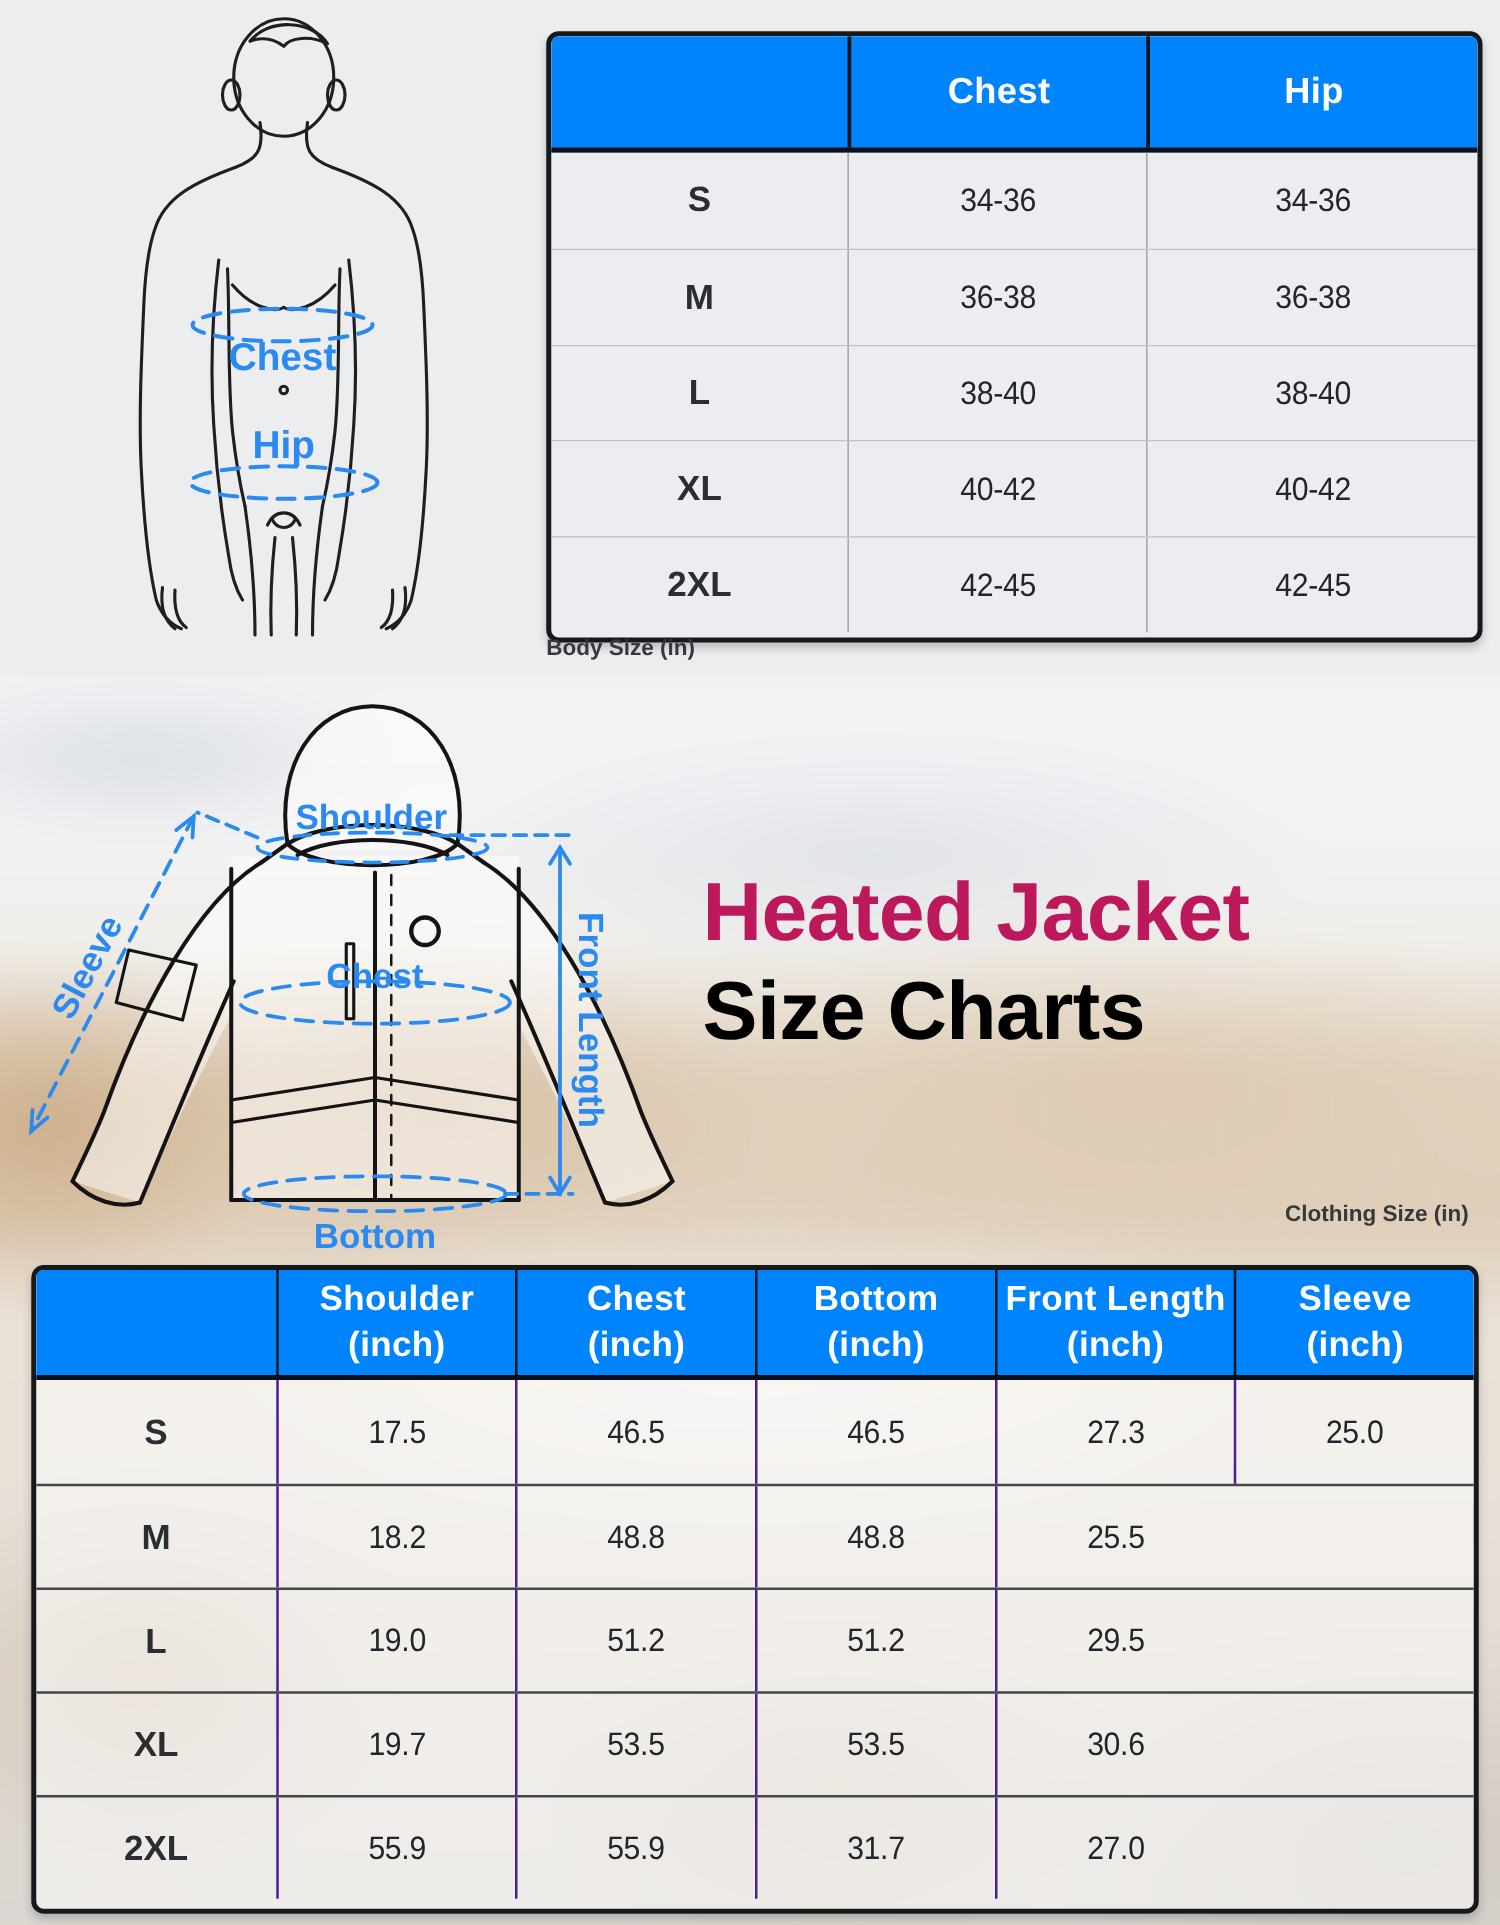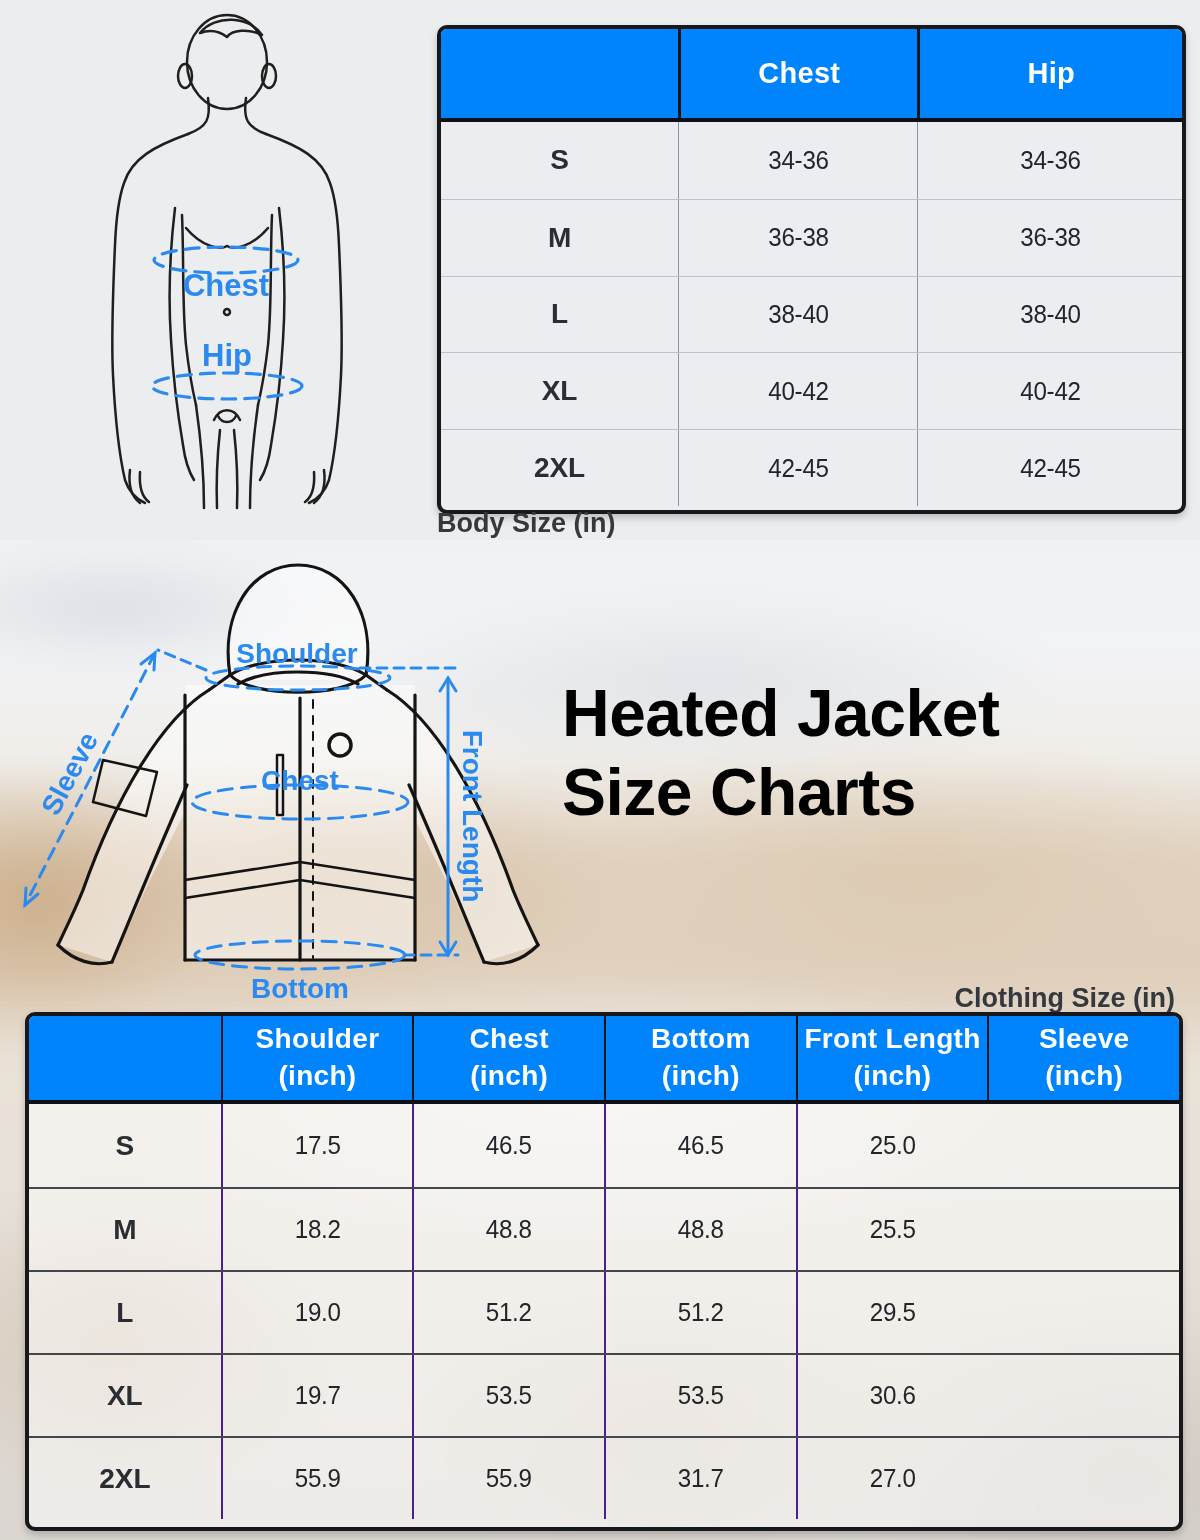--- a/index.html
+++ b/index.html
@@ -51,26 +51,26 @@
   .clothing-table{left:25px;top:1012px;width:1150px;height:511px;background:rgba(255,255,255,0.52);}
   .clothing-table .hdr{grid-template-columns:repeat(6,1fr);height:84px;}
   .clothing-table .hdr .cell + .cell{border-left:2px solid #10151d;}
   .clothing-table .hcell{flex-direction:column;line-height:1.32;font-size:28px;}
   .clothing-table .tbody{display:grid;grid-template-rows:repeat(5,1fr);height:415px;}
   .clothing-table .row{grid-template-columns:repeat(6,1fr);}
   .clothing-table .row + .row{border-top:2px solid #43474d;}
   .clothing-table .row .cell + .cell{border-left:2px solid #4c1d95;}
 
   
-  .caption{position:absolute;font-size:27px;font-weight:700;color:#35383c;}
+  .caption{position:absolute;font-size:18px;font-weight:700;color:#35383c;}
   .caption-body{left:437px;top:508px;}
-  .caption-clothing{right:25px;top:983px;text-align:center;}
+  .caption-clothing{right:25px;top:961px;text-align:center;}
   .title{position:absolute;left:562px;top:674px;line-height:79px;font-weight:800;
          font-size:66px;letter-spacing:-0.5px;}
-  .title .t1{color:#000000;}
+  .title .t1{color:#be185d;margin-top:16px;}
   .title .t2{color:#000000;}
 
   
   .svgwrap{position:absolute;}
   .body-svg{left:80px;top:0;}
   .jacket-svg{left:0;top:550px;}
   svg text.bluelabel{font-family:"Liberation Sans", sans-serif;font-weight:700;fill:#2a8af0;}
 </style>
 </head>
 <body>
@@ -264,20 +264,23 @@
         <div class="cell valcell">
             <span class="num">17.5</span>
           </div>
         <div class="cell valcell">
             <span class="num">46.5</span>
           </div>
         <div class="cell valcell">
             <span class="num">46.5</span>
           </div>
         <div class="cell valcell">
+            <span class="num">27.3</span>
+          </div>
+        <div class="cell valcell">
             <span class="num">25.0</span>
           </div>
       </div>
       <div class="row">
         <div class="cell szcell">M</div>
         <div class="cell valcell">
             <span class="num">18.2</span>
           </div>
         <div class="cell valcell">
             <span class="num">48.8</span>

